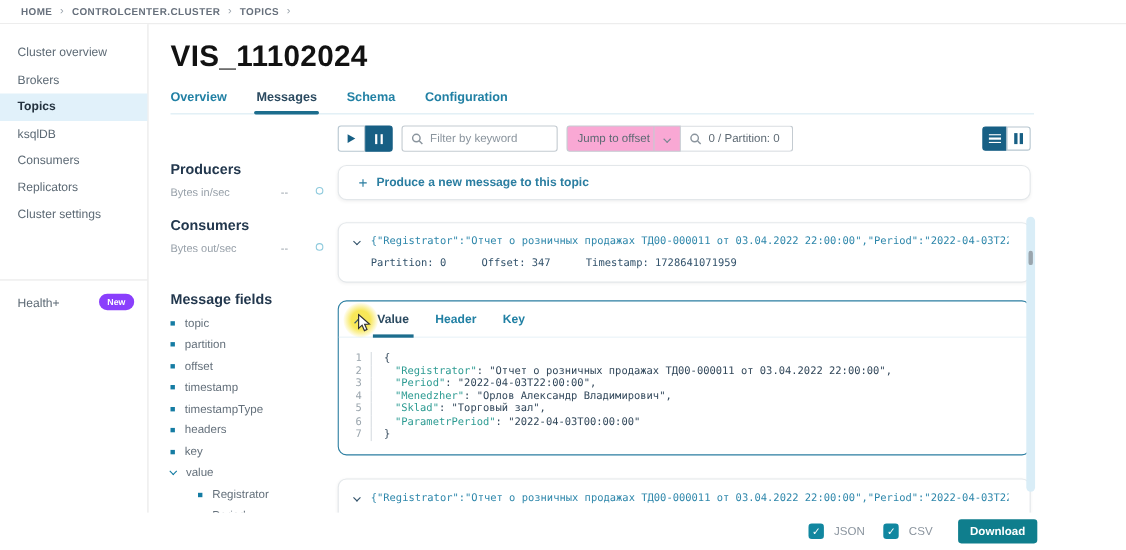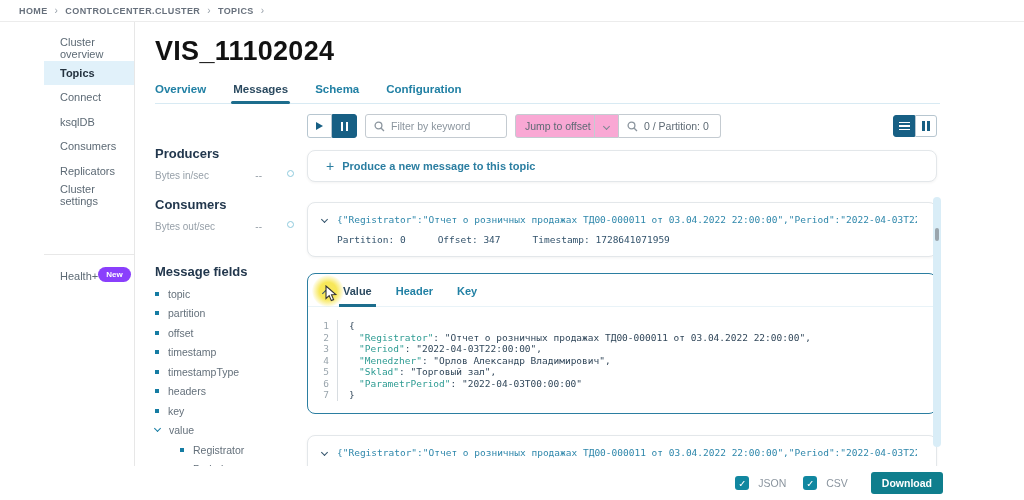--- a/index.html
+++ b/index.html
@@ -9,21 +9,21 @@
 
   
   .breadcrumb { position:absolute; top:0; left:0; right:0; height:22px;
     display:flex; align-items:center; padding-left:19px; border-bottom:1px solid #ececec;
     font-size:9px; font-weight:700; letter-spacing:.4px; color:#67707c; background:#fff; }
   .breadcrumb .sep { color:#98a1aa; margin:0 7px; font-weight:400; font-size:10px; }
   .breadcrumb .bc-item { cursor:default; }
 
   
   .sidebar { position:absolute; top:22px; left:0; bottom:0; width:135px;
-    border-right:1px solid #e7e7e7; background:#fff; padding-top:14px;padding-left:44px; }
+    border-right:1px solid #e7e7e7; background:#fff; padding-top:14px; }
   .side-item { padding:7px 16px; font-size:11px; color:#5d6a75; height:24.5px; display:flex; align-items:center; }
   .side-item.active { background:#e1f1fa; color:#24323f; font-weight:700; }
   .side-divider { border-top:1px solid #e8e8e8; margin-top:46px; }
   .health-row { display:flex; align-items:flex-end; justify-content:space-between;
     padding:12px 12px 0 16px; font-size:11px; color:#5d6a75; }
   .badge-new { background:#8a3ffc; color:#fff; font-size:8px; font-weight:700;
     padding:3px 8px; border-radius:10px; }
 
   
   .main { position:absolute; top:22px; left:135px; right:0; bottom:0; padding-left:20px; }
@@ -152,22 +152,22 @@
     <span class="bc-item">HOME</span>
     <span class="sep">›</span>
     <span class="bc-item">CONTROLCENTER.CLUSTER</span>
     <span class="sep">›</span>
     <span class="bc-item">TOPICS</span>
     <span class="sep">›</span>
   </div>
 
   <div class="sidebar">
     <div class="side-item">Cluster overview</div>
+    <div class="side-item">Brokers</div>
     <div class="side-item active">Topics</div>
-    <div class="side-item">Connect</div>
     <div class="side-item">ksqlDB</div>
     <div class="side-item">Consumers</div>
     <div class="side-item">Replicators</div>
     <div class="side-item">Cluster settings</div>
     <div class="side-divider"></div>
     <div class="health-row">
       <span>Health+</span>
       <span class="badge-new">New</span>
     </div>
   </div>

